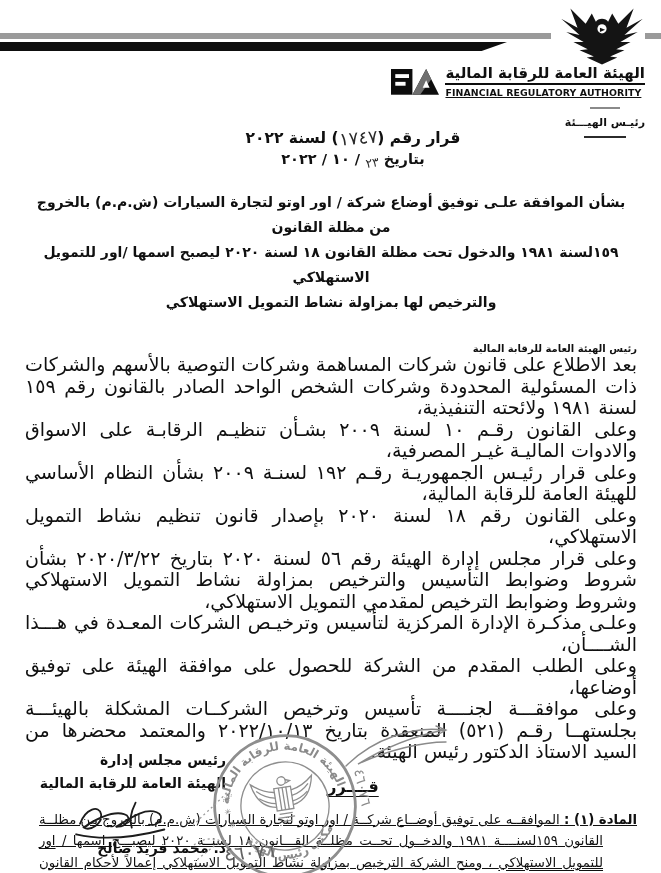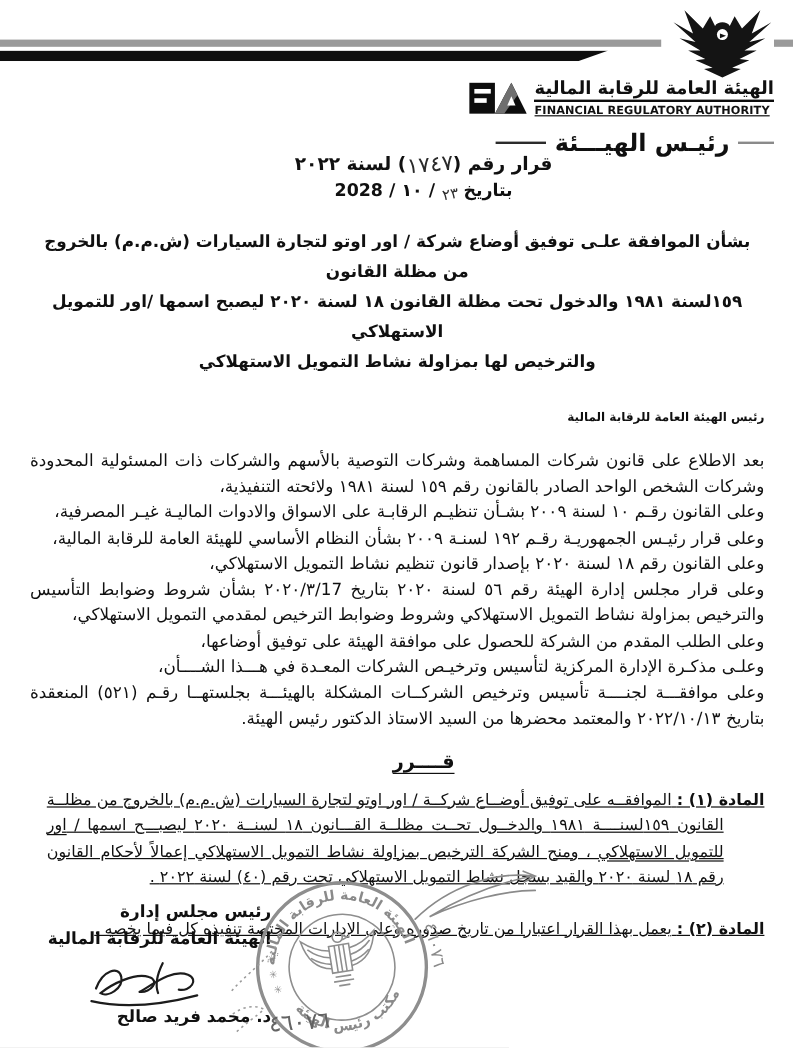--- a/index.html
+++ b/index.html
@@ -19,36 +19,36 @@
   .eagle { position:absolute; top:5px; left:551px; width:102px; height:64px; }
   
   .brand { position:absolute; top:64px; right:16px; display:flex; align-items:flex-start; gap:6px; direction:ltr; }
   .brand-mark { margin-top:3px; }
   .brand-text { display:flex; flex-direction:column; }
   .brand-ar { font-weight:bold; font-size:15px; line-height:18px; text-align:center; }
   .brand-divider { height:2px; background:#0d0d0d; margin:1px 0 2px; }
   .brand-en { font-weight:bold; font-size:9.4px; letter-spacing:.1px; white-space:nowrap;text-decoration:underline; }
   
   .chairman { position:absolute; top:107px; right:16px; display:flex; align-items:center; gap:7px; direction:rtl;
-              font-weight:bold; font-size:20px; }
+              font-weight:bold; font-size:11px;flex-direction:column; }
   .dash { height:2px; background:#4a4a4a; }
   .dash.long { width:42px; background:#2b2b2b; }
   .dash.short { width:30px; background:#8a8a8a; }
   
   .main { position:absolute; top:126px; right:24px; width:612px; direction:rtl; }
   .decree-line, .date-line { text-align:center; font-weight:bold; padding-left:44px; }
   .decree-line { font-size:15.5px; line-height:22px; }
   .date-line   { font-size:14.5px; line-height:21px; }
   .hw { display:inline-block; font-weight:normal; color:#2a2a2a; }
   .hw-num  { font-size:18px; transform:rotate(-5deg) translateY(1px); letter-spacing:1px; }
   .hw-day  { font-size:12.5px; transform:rotate(-10deg) translateY(3px); }
   .subject { margin-top:20px; text-align:center; font-weight:bold; font-size:14px; line-height:25px; }
   .subject .u { text-underline-offset:3px; }
   .section-heading { margin-top:28px; font-weight:bold; font-size:10px; text-align:right; }
-  .preamble { margin-top:20px; font-size:14px; line-height:21.5px; text-align:justify; }
+  .preamble { margin-top:0; font-size:19px; line-height:21.5px; text-align:justify; }
   .preamble p { margin:0; }
   .decision { text-align:center; font-weight:bold; font-size:16px; margin:14px 0 13px; padding-left:44px; }
   .decision span { text-decoration:underline; text-underline-offset:4px; letter-spacing:1px; }
   .article { font-size:13.3px; line-height:21.5px; text-align:justify;text-decoration:underline; }
   .article .label { font-weight:bold; }
   .article.first { padding-left:14px; padding-right:34px; text-indent:-34px; }
   .article.second { margin-top:21px; }
   .article .u { text-decoration:underline; text-underline-offset:3px; }
   
   .signature-block { position:absolute; top:749px; left:26px; width:200px; direction:rtl;
@@ -105,39 +105,39 @@
 
   <div class="main">
 
     <div class="decree-line">
       <span>قرار رقم (</span><span class="hw hw-num">١٧٤٧</span><span>) لسنة ٢٠٢٢</span>
     </div>
 
     <div class="date-line">
       <span>بتاريخ</span>
       <span class="hw hw-day">٢٣</span>
-      <span>/ ١٠ / 2028</span>
+      <span>/ ١٠ / ٢٠٢٢</span>
     </div>
 
     <div class="subject">
       <div>بشأن الموافقة علـى توفيق أوضاع شركة / اور اوتو لتجارة السيارات (ش.م.م) بالخروج من مظلة القانون</div>
       <div>١٥٩لسنة ١٩٨١ والدخول تحت مظلة القانون ١٨ لسنة ٢٠٢٠ ليصبح اسمها /اور للتمويل الاستهلاكي</div>
       <div class="u">والترخيص لها بمزاولة نشاط التمويل الاستهلاكي</div>
     </div>
 
     <div class="section-heading">رئيس الهيئة العامة للرقابة المالية</div>
 
     <div class="preamble">
       <p>بعد الاطلاع على قانون شركات المساهمة وشركات التوصية بالأسهم والشركات ذات المسئولية المحدودة وشركات الشخص الواحد الصادر بالقانون رقم ١٥٩ لسنة ١٩٨١ ولائحته التنفيذية،</p>
       <p>وعلى القانون رقـم ١٠ لسنة ٢٠٠٩ بشـأن تنظيـم الرقابـة على الاسواق والادوات الماليـة غيـر المصرفية،</p>
       <p>وعلى قرار رئيـس الجمهوريـة رقـم ١٩٢ لسنـة ٢٠٠٩ بشأن النظام الأساسي للهيئة العامة للرقابة المالية،</p>
       <p>وعلى القانون رقم ١٨ لسنة ٢٠٢٠ بإصدار قانون تنظيم نشاط التمويل الاستهلاكي،</p>
-      <p>وعلى قرار مجلس إدارة الهيئة رقم ٥٦ لسنة ٢٠٢٠ بتاريخ ٢٠٢٠/٣/17 بشأن شروط وضوابط التأسيس والترخيص بمزاولة نشاط التمويل الاستهلاكي وشروط وضوابط الترخيص لمقدمي التمويل الاستهلاكي،</p>
+      <p>وعلى قرار مجلس إدارة الهيئة رقم ٥٦ لسنة ٢٠٢٠ بتاريخ ٢٠٢٠/٣/٢٢ بشأن شروط وضوابط التأسيس والترخيص بمزاولة نشاط التمويل الاستهلاكي وشروط وضوابط الترخيص لمقدمي التمويل الاستهلاكي،</p>
+      <p>وعلـى مذكـرة الإدارة المركزية لتأسيس وترخيـص الشركات المعـدة في هـــذا الشــــأن،</p>
       <p>وعلى الطلب المقدم من الشركة للحصول على موافقة الهيئة على توفيق أوضاعها،</p>
-      <p>وعلـى مذكـرة الإدارة المركزية لتأسيس وترخيـص الشركات المعـدة في هـــذا الشــــأن،</p>
       <p>وعلى موافقـــة لجنــــة تأسيس وترخيص الشركــات المشكلة بالهيئـــة بجلستهــا رقـم (٥٢١) المنعقدة بتاريخ ٢٠٢٢/١٠/١٣ والمعتمد محضرها من السيد الاستاذ الدكتور رئيس الهيئة.</p>
     </div>
 
     <div class="decision">
       <span>قــــرر</span>
     </div>
 
     <p class="article first">
       <span class="label">المادة (١) :</span>
       <span>الموافقــه على توفيق أوضــاع شركــة / اور اوتو لتجارة السيارات (ش.م.م) بالخروج من مظلــة القانون ١٥٩لسنــــة ١٩٨١ والدخــول تحــت مظلــة القـــانون ١٨ لسنــة ٢٠٢٠ ليصبـــح اسمها / </span><span class="u">اور للتمويل الاستهلاكي</span><span> ، ومنح الشركة الترخيص بمزاولة نشاط التمويل الاستهلاكي إعمالاً لأحكام القانون رقم ١٨ لسنة ٢٠٢٠ والقيد بسجل نشاط التمويل الاستهلاكي تحت رقم (٤٠) لسنة ٢٠٢٢ .</span>

